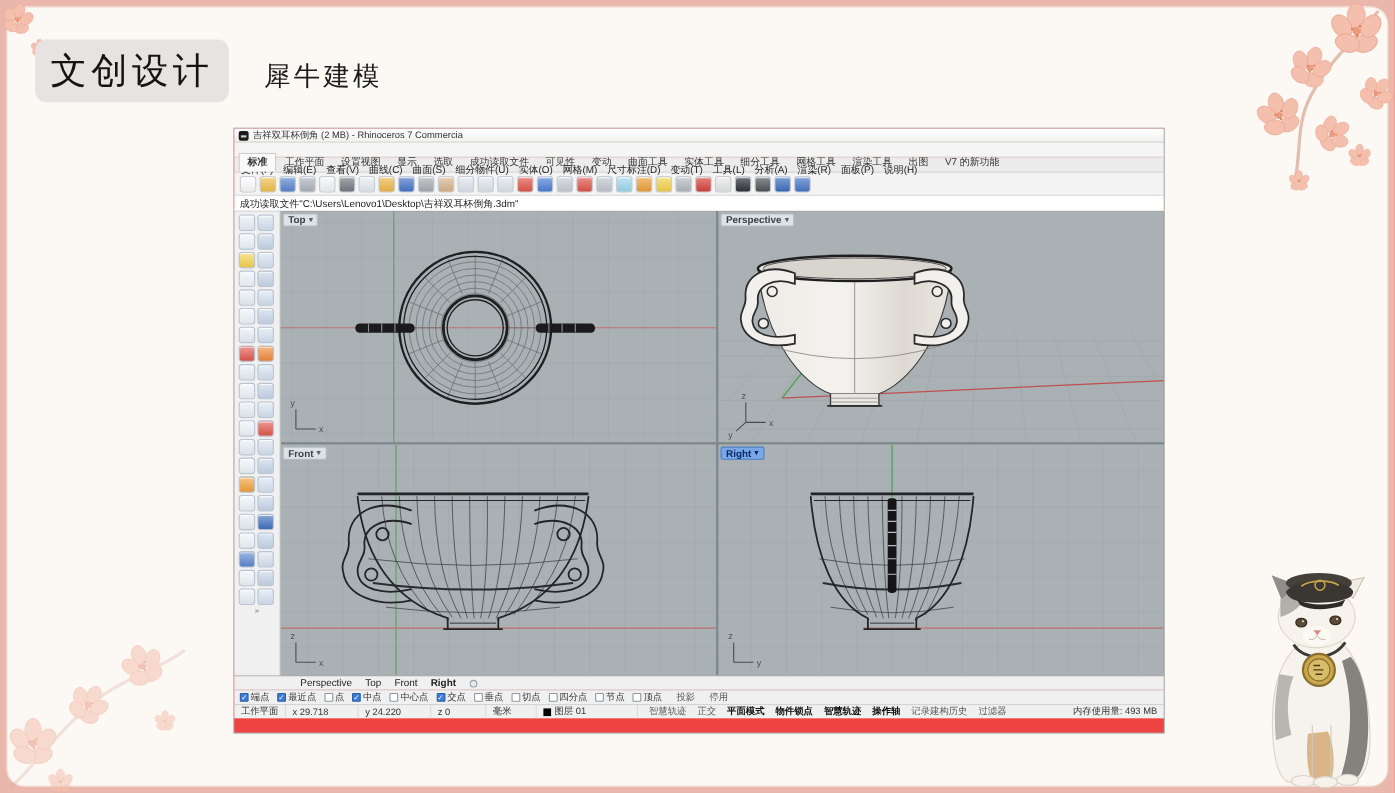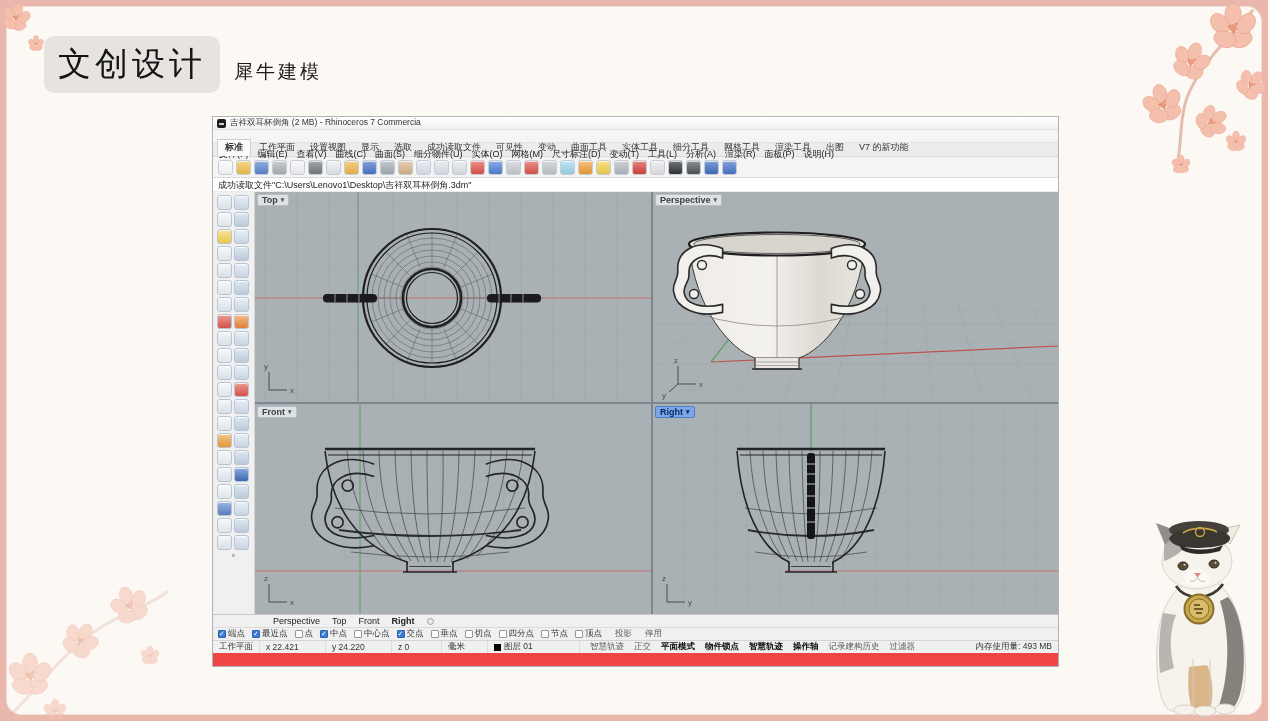--- a/index.html
+++ b/index.html
@@ -3,24 +3,24 @@
 <meta charset="utf-8">
 <style>
   * { margin:0; padding:0; box-sizing:border-box; }
   html,body { width:1268px; height:721px; overflow:hidden; }
   body { font-family:"Liberation Sans", sans-serif; background:#e9b7ab; position:relative; }
   .stage { position:absolute; inset:0; }
   .card { position:absolute; inset:6px; background:#fcf9f5; border-radius:16px;
           box-shadow:inset 0 0 0 1px #f3ded7; }
 
   
-  .slide-header { position:absolute; left:44px; top:36px; display:flex; align-items:flex-end; gap:14px; }
+  .slide-header { position:absolute; left:32px; top:36px; display:flex; align-items:flex-end; gap:32px; }
   .title-badge { background:#e6e3e1; border-radius:10px; padding:6px 14px;
                  font-family:"DejaVu Serif", serif; font-size:33px; color:#141414; letter-spacing:4px; }
-  .subtitle { font-family:Liberation Mono, monospace; font-size:19px; color:#1b1b1b; letter-spacing:3px; padding-bottom:8px; }
+  .subtitle { font-family:Liberation Mono, monospace; font-size:24px; color:#1b1b1b; letter-spacing:3px; padding-bottom:8px; }
 
   
   .rhino { position:absolute; left:213px; top:117px; width:845px; height:549px;
            background:#ef4444; box-shadow:0 0 0 1px #b3b3b3; font-size:9px; color:#222; }
   .titlebar { height:13px; display:flex; align-items:center; gap:4px; padding:0 4px;
               background:linear-gradient(#ffffff,#f0f0f0); border-bottom:1px solid #e0e0e0; }
   .appicon { width:9px; height:9px; background:#1c1c1c; border-radius:2px; position:relative; flex:0 0 auto; }
   .appicon::after { content:""; position:absolute; left:2px; top:4px; width:5px; height:2px; background:#cfcfcf; }
   .titlebar .t { font-size:8.5px; color:#333; white-space:nowrap; }
   .menubar { height:13px; display:flex; align-items:center; gap:9px; padding:0 6px; background:#f5f5f5;
@@ -512,21 +512,21 @@
         <span class="osnap-item">
           <span class="cb"></span>
           <span>顶点</span>
         </span>
         <span class="osnap-extra">投影</span>
         <span class="osnap-extra">停用</span>
       </div>
 
     <div class="statusbar">
       <span class="scell">工作平面</span>
-      <span class="scell" style="width:66px">x 22.421</span>
+      <span class="scell" style="width:66px">x 29.718</span>
       <span class="scell" style="width:66px">y 24.220</span>
       <span class="scell" style="width:50px">z 0</span>
       <span class="scell" style="width:46px">毫米</span>
       <span class="scell" style="width:92px">
         <span class="layer-swatch"></span>
         <span>图层 01</span>
       </span>
       <span class="scell" style="border-right:none;gap:2px" id="toggles">
           <span class="stoggle">智慧轨迹</span>
           <span class="stoggle">正交</span>

